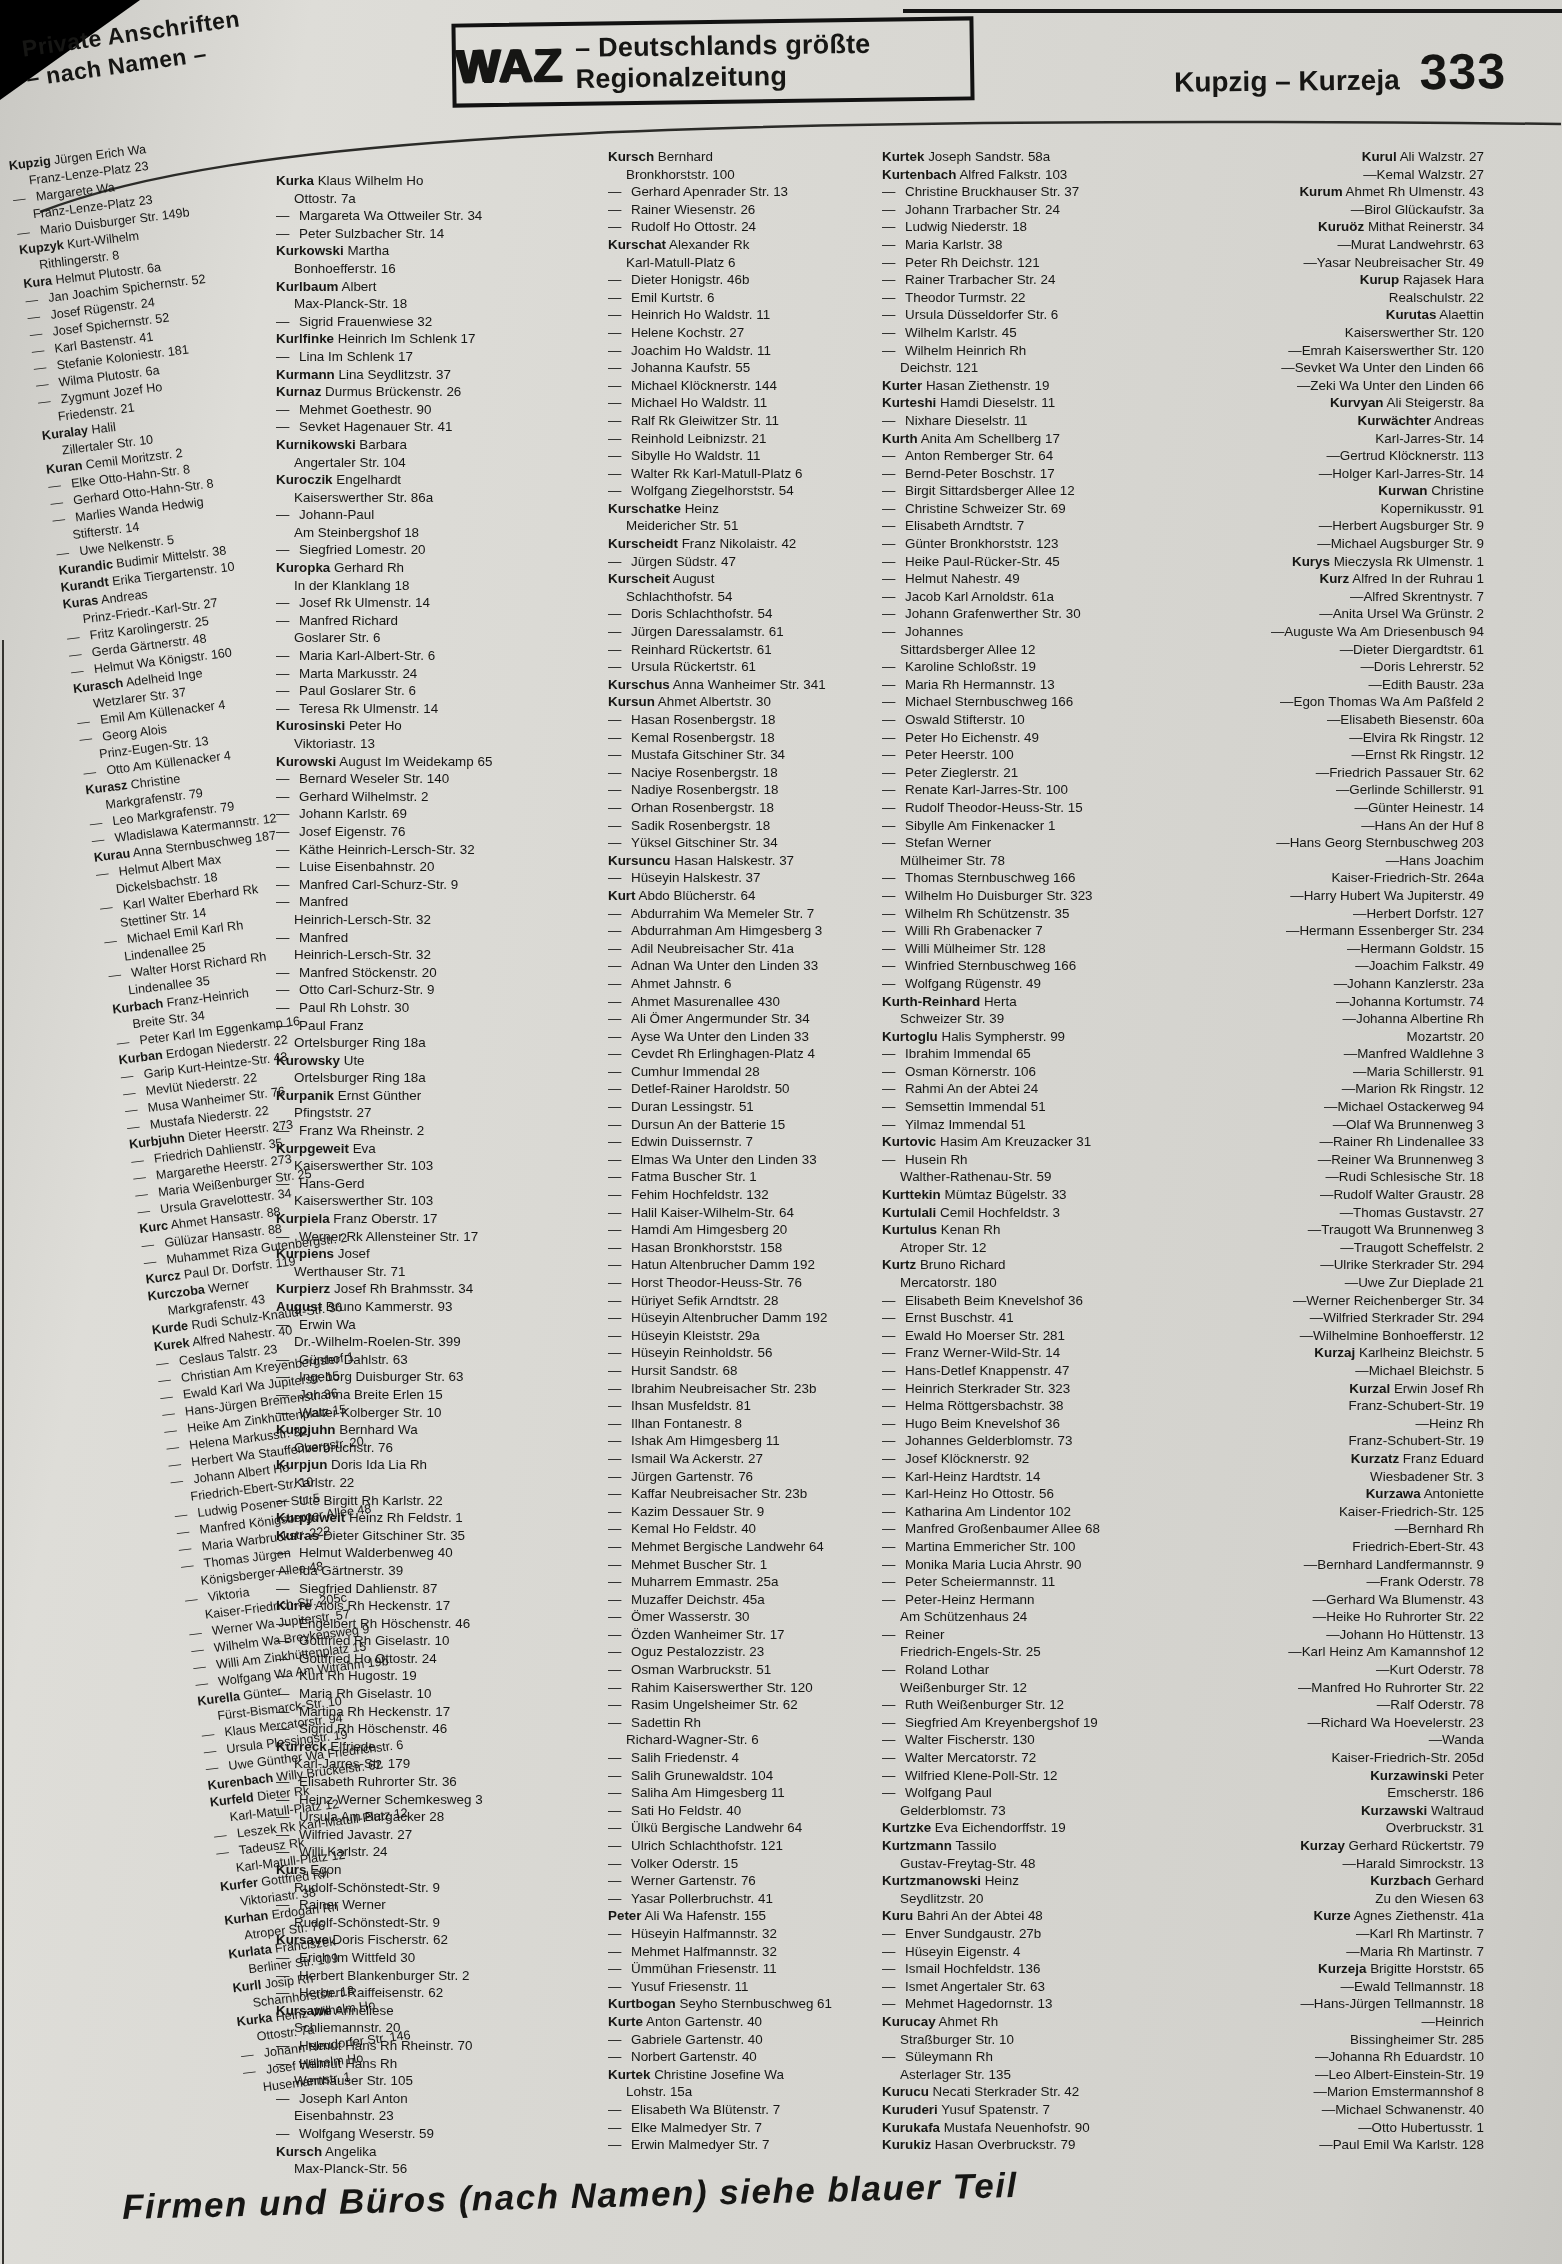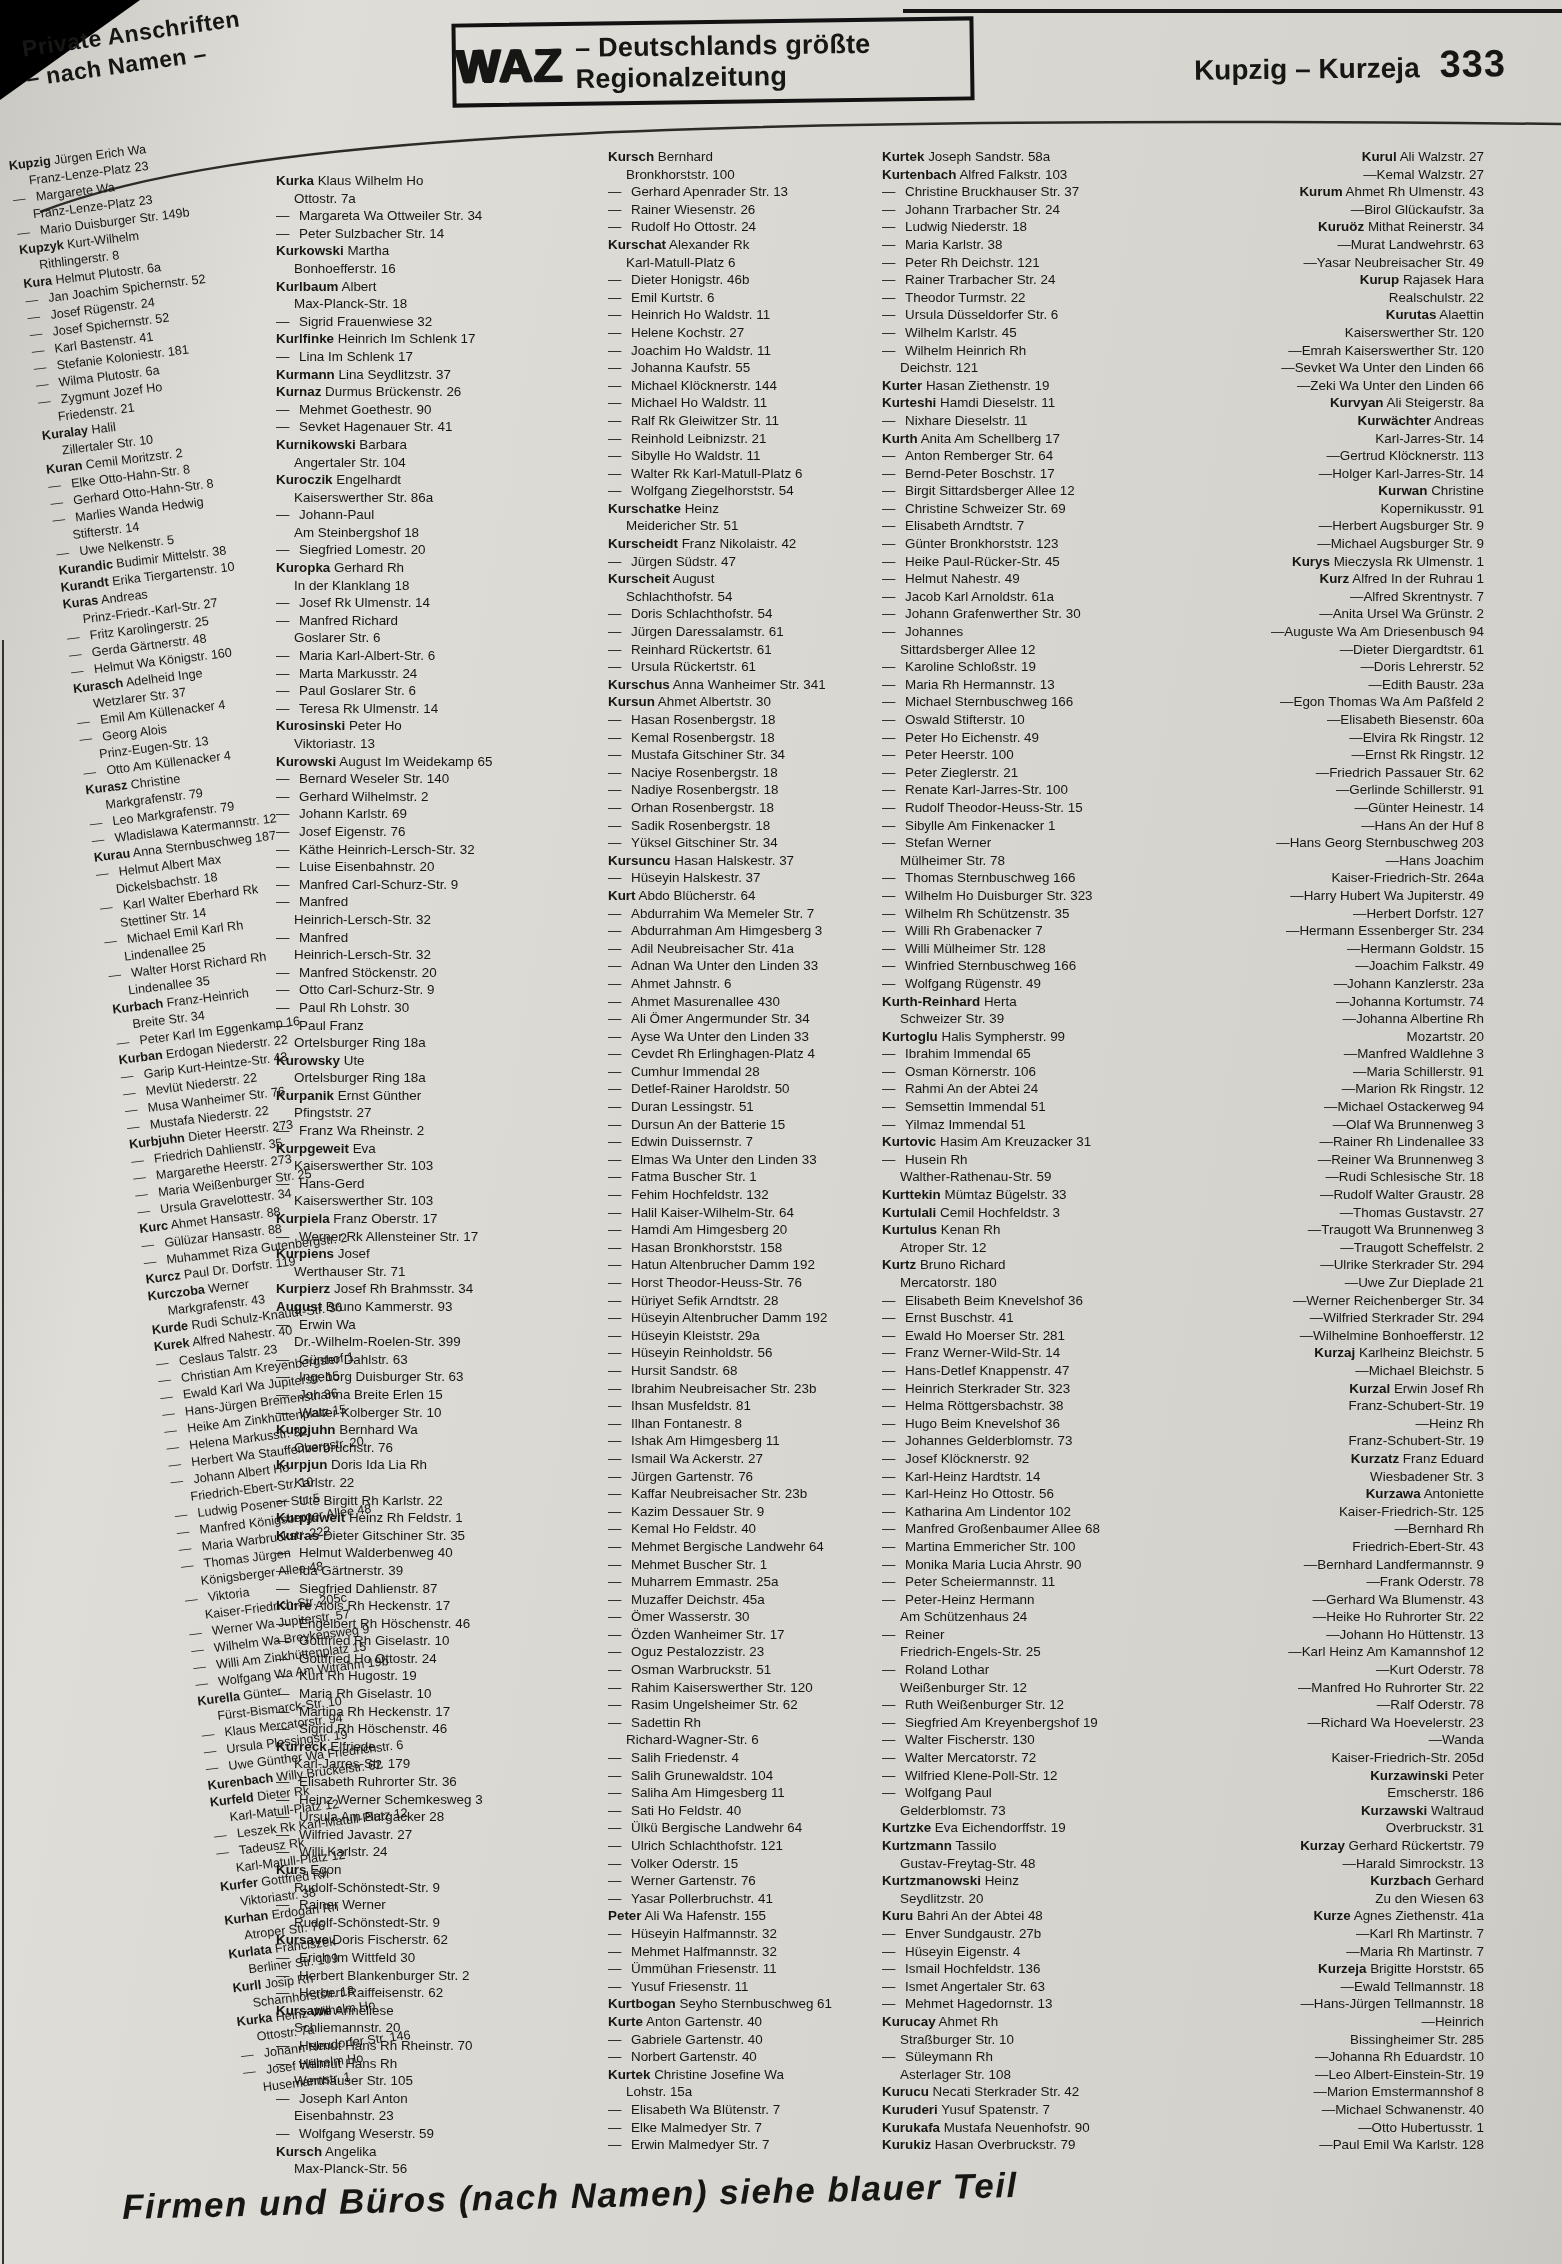--- a/index.html
+++ b/index.html
@@ -15,21 +15,21 @@
   
   .header-left{position:absolute;left:20px;top:34px;transform:rotate(-8deg);transform-origin:0 0;
         font-size:23px;font-weight:bold;line-height:30px;letter-spacing:.5px;}
   .waz-box{position:absolute;left:452px;top:20px;width:514px;height:76px;border:4px solid #121212;
         transform:rotate(-.8deg);display:flex;align-items:center;justify-content:center;gap:12px;}
   .waz{font-size:47px;font-weight:bold;letter-spacing:1px;
         text-shadow:1.4px 0 0 currentColor,-1.4px 0 0 currentColor,0 .8px 0 currentColor;}
   .waz-tag{font-size:27px;font-weight:bold;letter-spacing:.2px;}
   .range{position:absolute;right:56px;top:44px;transform:rotate(-.6deg);display:flex;align-items:baseline;gap:20px;
         font-size:28px;font-weight:bold;}
-  .pagenum{font-size:38px;letter-spacing:1px;}
+  .pagenum{font-size:50px;letter-spacing:1px;}
   
   .col{position:absolute;top:148px;width:298px;font-size:13.4px;line-height:17.6px;}
   .col-a{top:158px;left:8px;width:268px;transform:rotate(-7deg);transform-origin:0 0;
         font-size:12.6px;line-height:17px;}
   .col-b{left:276px;margin-top:24px;} .col-c{left:608px;} .col-d{left:882px;} .col-e{left:1186px;text-align:right;}
   .line{white-space:nowrap;}
   .line b{font-weight:bold;}
   .line.addr{padding-left:18px;}
   .line .d{display:inline-block;width:23px;}
   
@@ -515,21 +515,21 @@
       <div class="line addr">Seydlitzstr. 20</div>
       <div class="line"><b>Kuru</b> Bahri An der Abtei 48</div>
       <div class="line dash"><span class="d">—</span>Enver Sundgaustr. 27b</div>
       <div class="line dash"><span class="d">—</span>Hüseyin Eigenstr. 4</div>
       <div class="line dash"><span class="d">—</span>Ismail Hochfeldstr. 136</div>
       <div class="line dash"><span class="d">—</span>Ismet Angertaler Str. 63</div>
       <div class="line dash"><span class="d">—</span>Mehmet Hagedornstr. 13</div>
       <div class="line"><b>Kurucay</b> Ahmet Rh</div>
       <div class="line addr">Straßburger Str. 10</div>
       <div class="line dash"><span class="d">—</span>Süleymann Rh</div>
-      <div class="line addr">Asterlager Str. 108</div>
+      <div class="line addr">Asterlager Str. 135</div>
       <div class="line"><b>Kurucu</b> Necati Sterkrader Str. 42</div>
       <div class="line"><b>Kuruderi</b> Yusuf Spatenstr. 7</div>
       <div class="line"><b>Kurukafa</b> Mustafa Neuenhofstr. 90</div>
       <div class="line"><b>Kurukiz</b> Hasan Overbruckstr. 79</div>
     </div>
   <div class="col col-e">
       <div class="line"><b>Kurul</b> Ali Walzstr. 27</div>
       <div class="line dash"><span class="d">—</span>Kemal Walzstr. 27</div>
       <div class="line"><b>Kurum</b> Ahmet Rh Ulmenstr. 43</div>
       <div class="line dash"><span class="d">—</span>Birol Glückaufstr. 3a</div>

